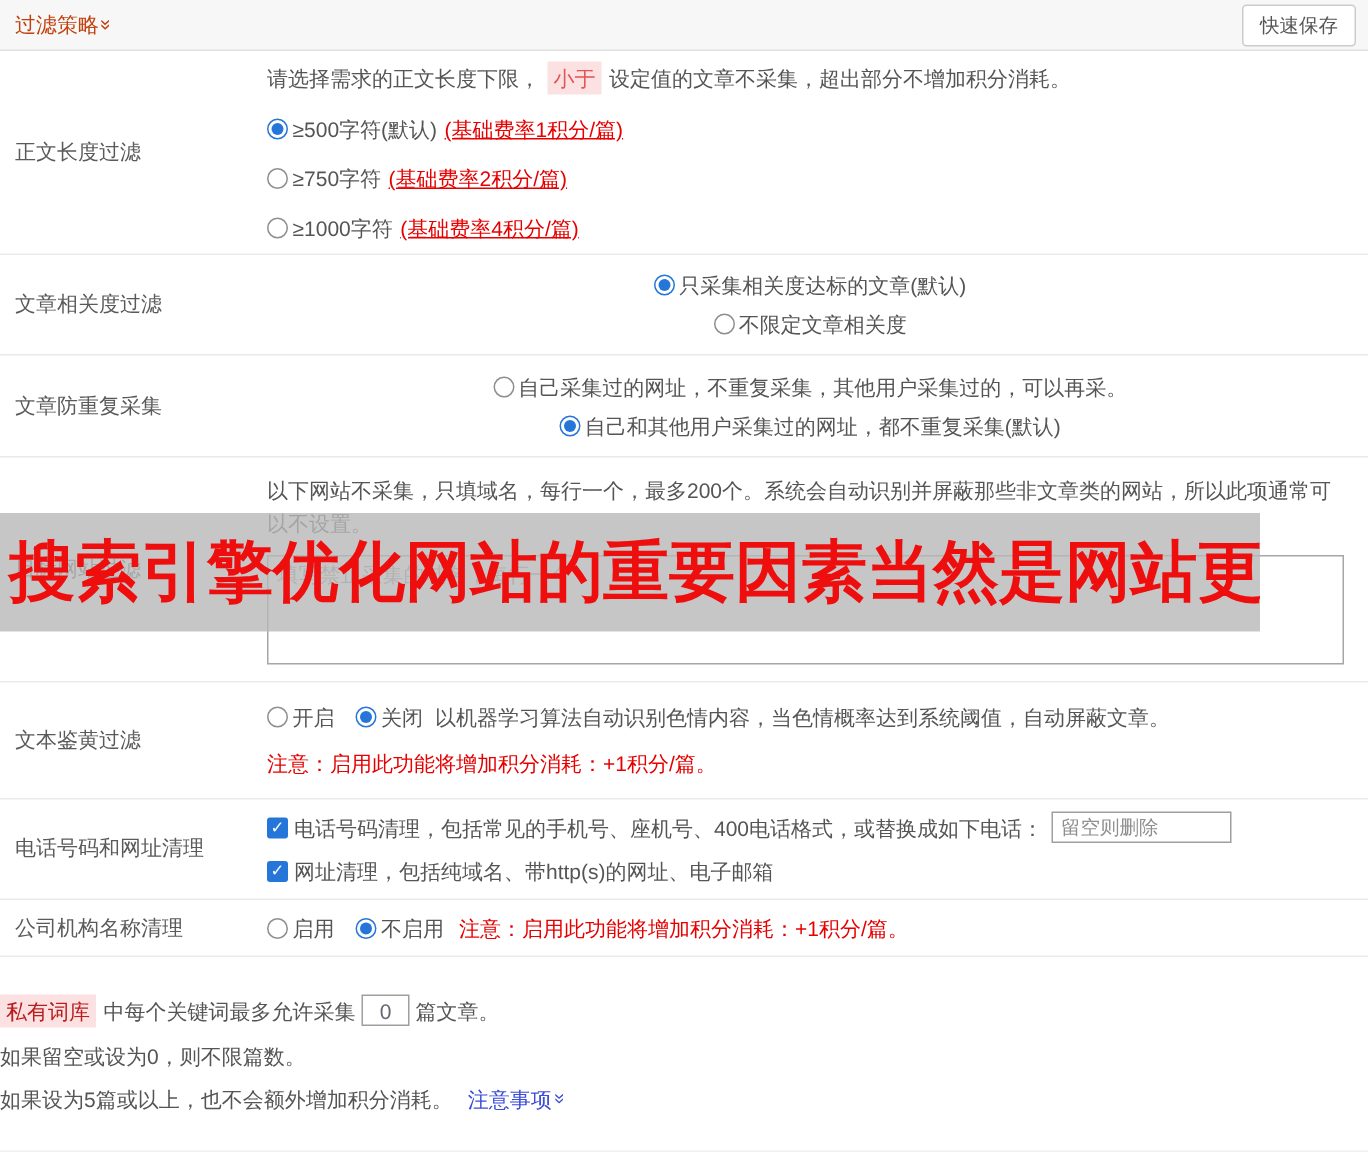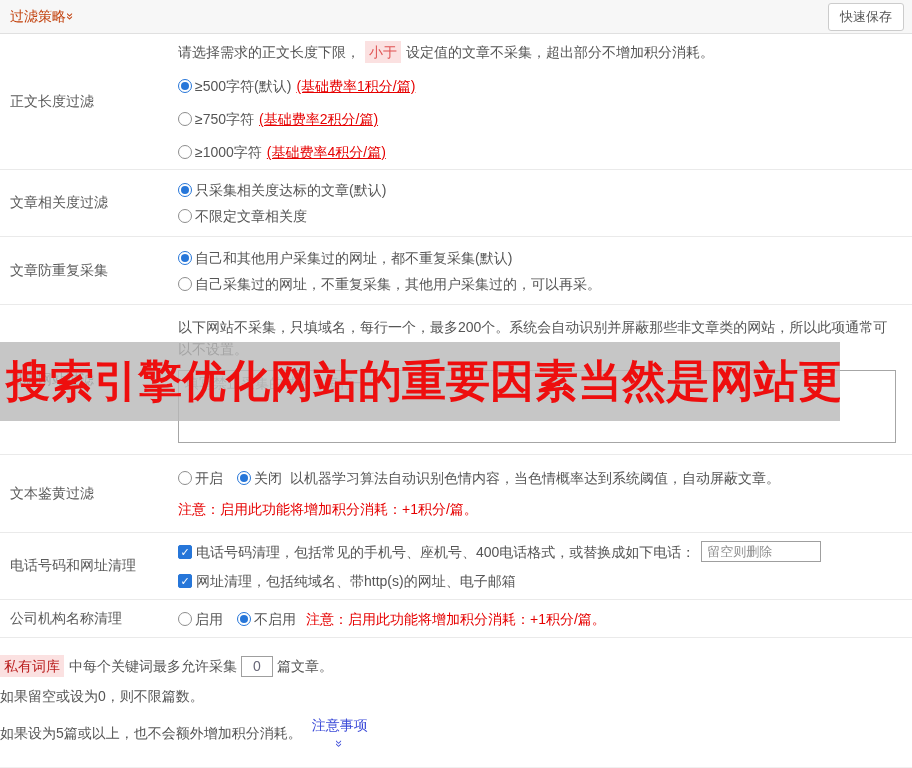--- a/index.html
+++ b/index.html
@@ -21,41 +21,41 @@
   .r-relevance{ height:67px; }
   .r-dedup    { height:68px; }
   .r-target   { height:150px; }
   .r-porn     { height:78px; }
   .r-phone    { height:67px; }
   .r-company  { height:38px; }
   .r-keyword  { height:130px; border-bottom:1px solid #f0f0f0; }
   .lbl { width:178px; flex:0 0 178px; display:flex; align-items:center; padding-left:10px; color:#5a5a5a; }
   .content { flex:1; display:flex; flex-direction:column; justify-content:center; padding-right:10px; }
   .r-length .content { gap:13px; }
-  .r-relevance .content, .r-dedup .content { gap:6px; }
+  .r-relevance .content, .r-dedup .content { gap:6px;align-items:center; }
   .r-porn .content { gap:11px; }
   .r-phone .content { gap:9px; }
   .r-keyword .content { gap:9px; }
   .line { display:flex; align-items:center; line-height:20px; flex-wrap:wrap; }
 
   
   .radio { width:14px; height:14px; border-radius:50%; border:1px solid #8e8e8e; background:#fff;
            display:inline-flex; align-items:center; justify-content:center; margin-right:3px; flex:0 0 14px; cursor:pointer; }
   .radio.checked { border-color:#2676d9; }
   .radio.checked::after { content:""; width:8px; height:8px; border-radius:50%; background:#2676d9; }
   .checkbox { width:14px; height:14px; border:1px solid #2676d9; background:#2676d9; color:#fff;
               display:inline-flex; align-items:center; justify-content:center; font-size:11px; font-weight:bold;
               margin-right:4px; flex:0 0 14px; border-radius:2px; cursor:pointer; }
 
   .red { color:#e60000; }
   .red-note { color:#e60000; line-height:20px; }
   .opt-note { color:#e60000; text-decoration:underline; margin-left:5px; }
   .hl-tag { background:#fbe1e1; color:#e05555; padding:1px 4px; margin:0 5px; }
   .pink-link { background:#fbe1e1; color:#b91c1c; padding:1px 4px; margin-right:5px; cursor:pointer; }
-  .blue-link { color:#3c4bd8; cursor:pointer; display:inline-flex; align-items:center; gap:2px; margin-left:10px;flex-direction:column; }
+  .blue-link { color:#3c4bd8; cursor:pointer; display:inline-flex; align-items:center; gap:2px; margin-left:10px; }
   .desc-wrap { line-height:22px; max-width:720px; }
 
   .text-input { border:1px solid #9f9f9f; height:21px; width:120px; padding:1px 5px; font-size:13px;
                 font-family:inherit; color:#555; margin-left:6px; }
   .text-input::placeholder { color:#8f8f8f; }
   .num-input { border:1px solid #9f9f9f; height:21px; width:32px; text-align:center; font-size:14px;
                font-family:inherit; color:#667; margin:0 4px; }
 
   
   .ta-wrap { position:relative; width:848px; margin-top:10px; }
@@ -121,26 +121,26 @@
         <span class="radio"></span>
         <span>不限定文章相关度</span>
       </div>
     </div>
   </div>
 
   <div class="row r-dedup">
     <div class="lbl">文章防重复采集</div>
     <div class="content">
       <div class="line">
+        <span class="radio"></span>
+        <span>自己采集过的网址，不重复采集，其他用户采集过的，可以再采。</span>
+      </div>
+      <div class="line">
         <span class="radio checked"></span>
         <span>自己和其他用户采集过的网址，都不重复采集(默认)</span>
-      </div>
-      <div class="line">
-        <span class="radio"></span>
-        <span>自己采集过的网址，不重复采集，其他用户采集过的，可以再采。</span>
       </div>
     </div>
   </div>
 
   <div class="row r-target">
     <div class="lbl">目标网站过滤</div>
     <div class="content">
       <div class="desc-wrap">以下网站不采集，只填域名，每行一个，最多200个。系统会自动识别并屏蔽那些非文章类的网站，所以此项通常可以不设置。</div>
       <div class="ta-wrap">
         <textarea class="ta" placeholder="填写禁止采集的域名，每行一个" style=""></textarea>

